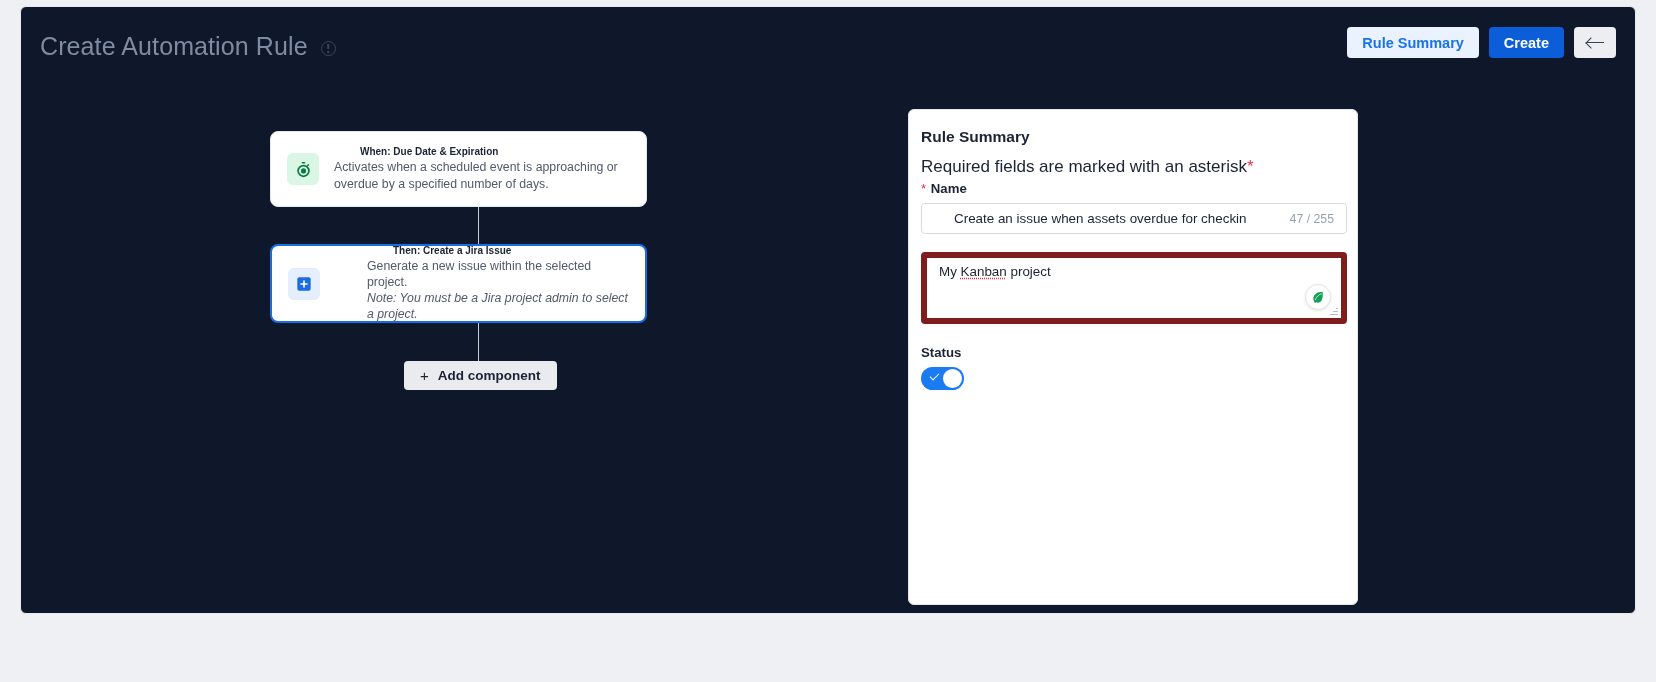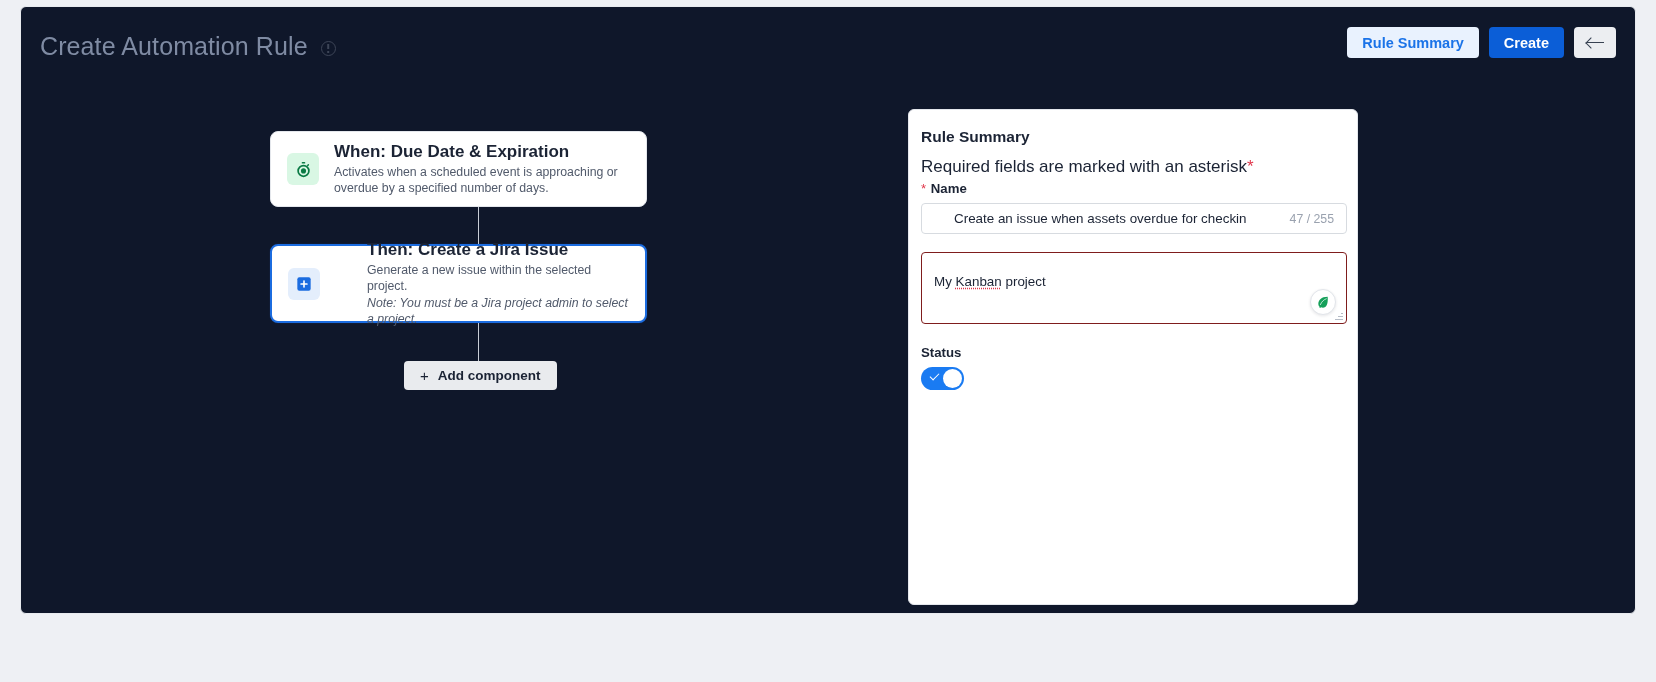--- a/index.html
+++ b/index.html
@@ -154,25 +154,26 @@
     border-radius: 6px;
     display: flex;
     align-items: center;
     justify-content: center;
   }
   .icon-green { background: #d9f7e4; }
   .icon-blue  { background: #e4eefc; }
 
   .node-body { min-width: 0; }
   .node-title {
-    font-size: 17px;
+    font-size: 10px;
     font-weight: 700;
     color: #1b2334;
     margin-bottom: 2px;
     white-space: nowrap;
+    margin-left: 26px;
   }
   .node-desc {
     font-size: 12.3px;
     color: #515a6b;
     line-height: 1.32;
   }
   .node-note {
     font-size: 12.3px;
     color: #515a6b;
     font-style: italic;
@@ -270,24 +271,24 @@
     font-size: 12.3px;
     color: #9aa2af;
     flex: 0 0 auto;
     padding-left: 10px;
   }
 
   .textarea-box {
     position: relative;
     width: 426px;
     height: 72px;
-    border: 1px solid #7f1d1d;
+    border: 6px solid #7f1d1d;
     border-radius: 4px;
     background: #ffffff;
-    padding: 21px 12px;
+    padding: 6px 12px;
     margin-bottom: 21px;
   }
   .textarea-box .value {
     font-size: 13.4px;
     color: #1b2334;
   }
   .spell {
     text-decoration: underline;
     text-decoration-style: dotted;
     text-decoration-color: #e0364a;

